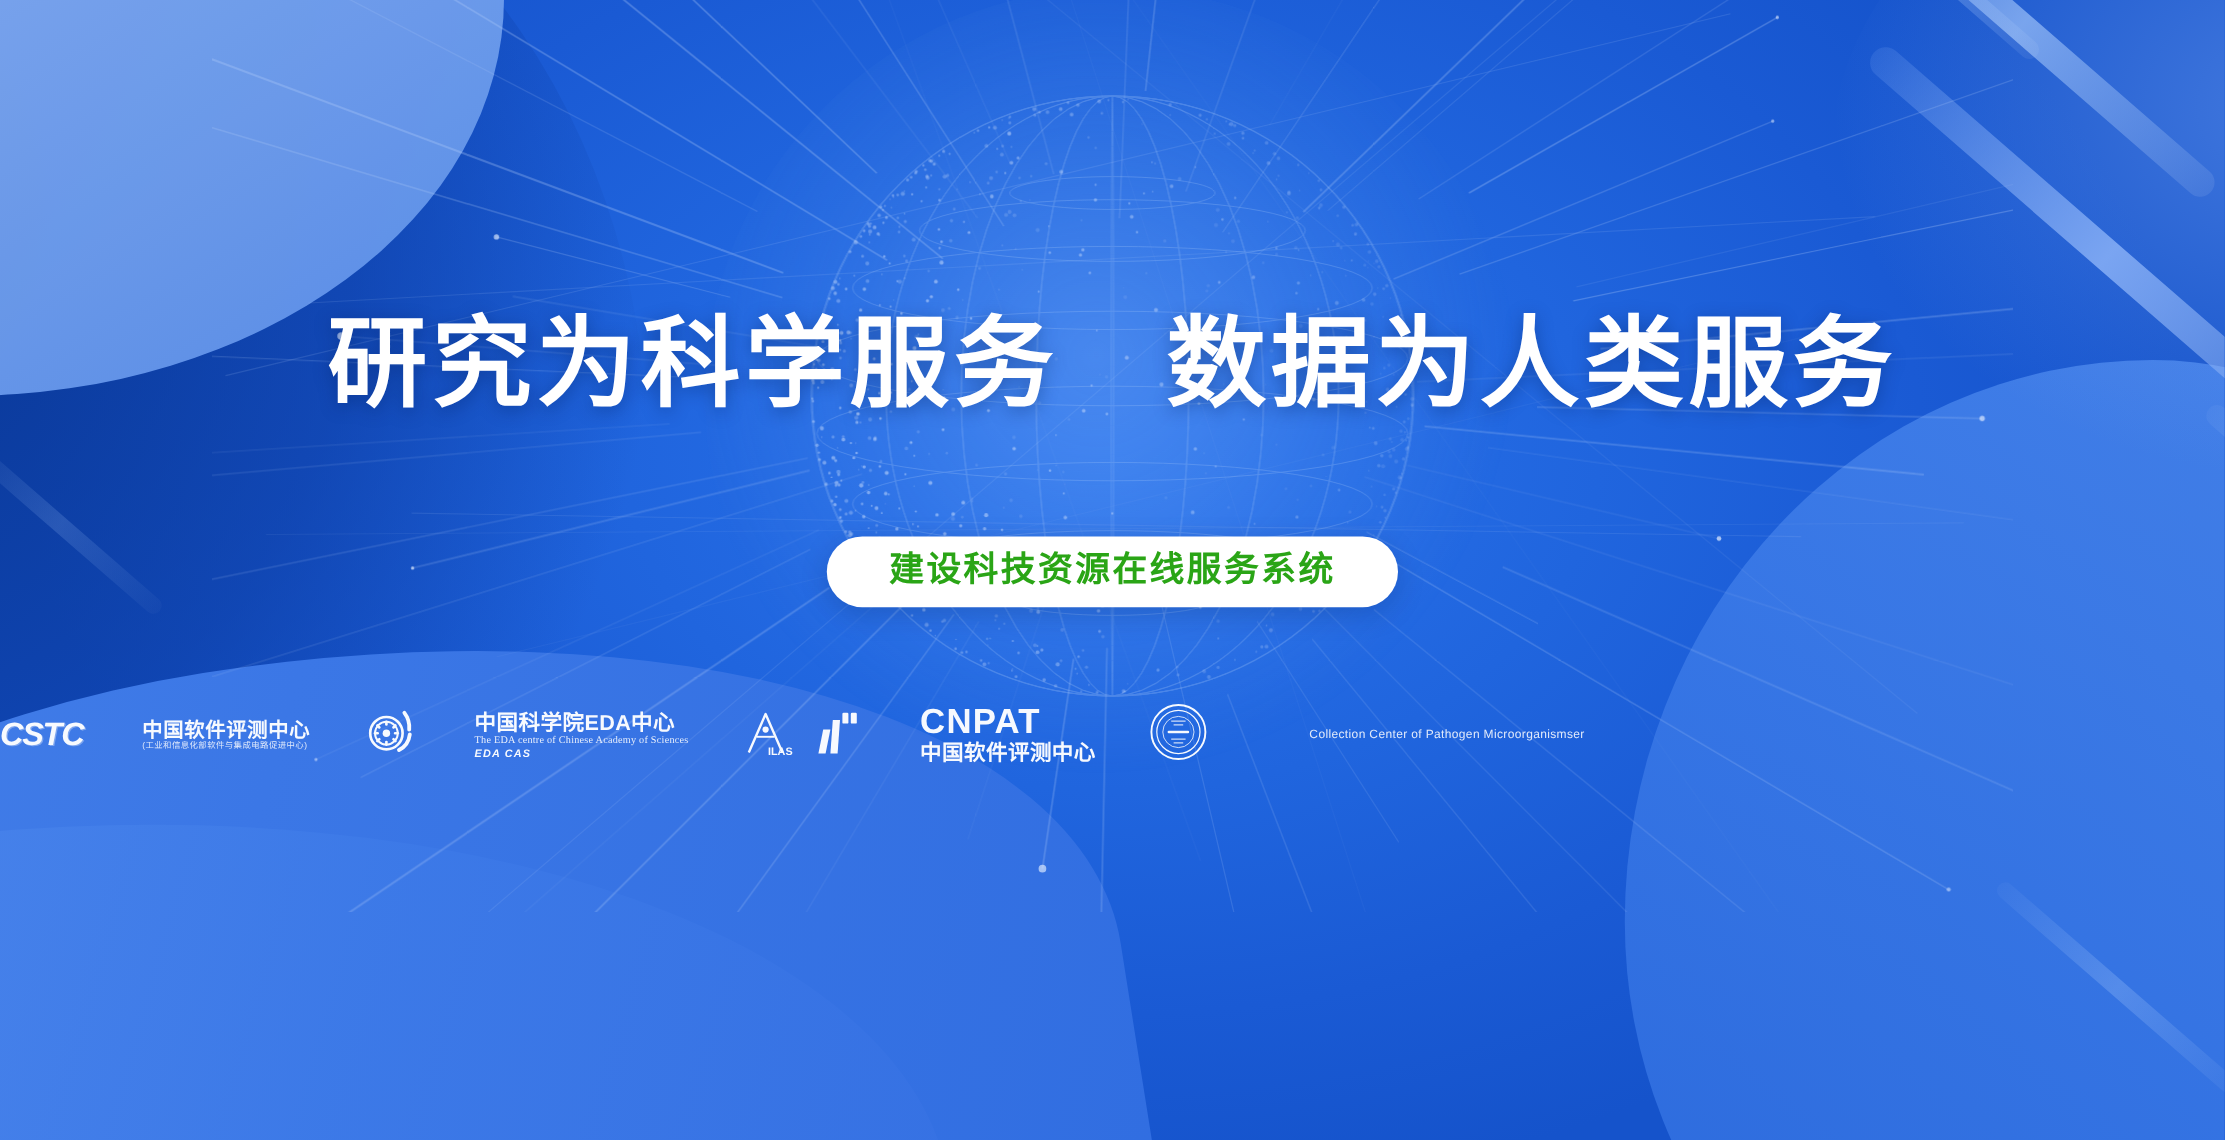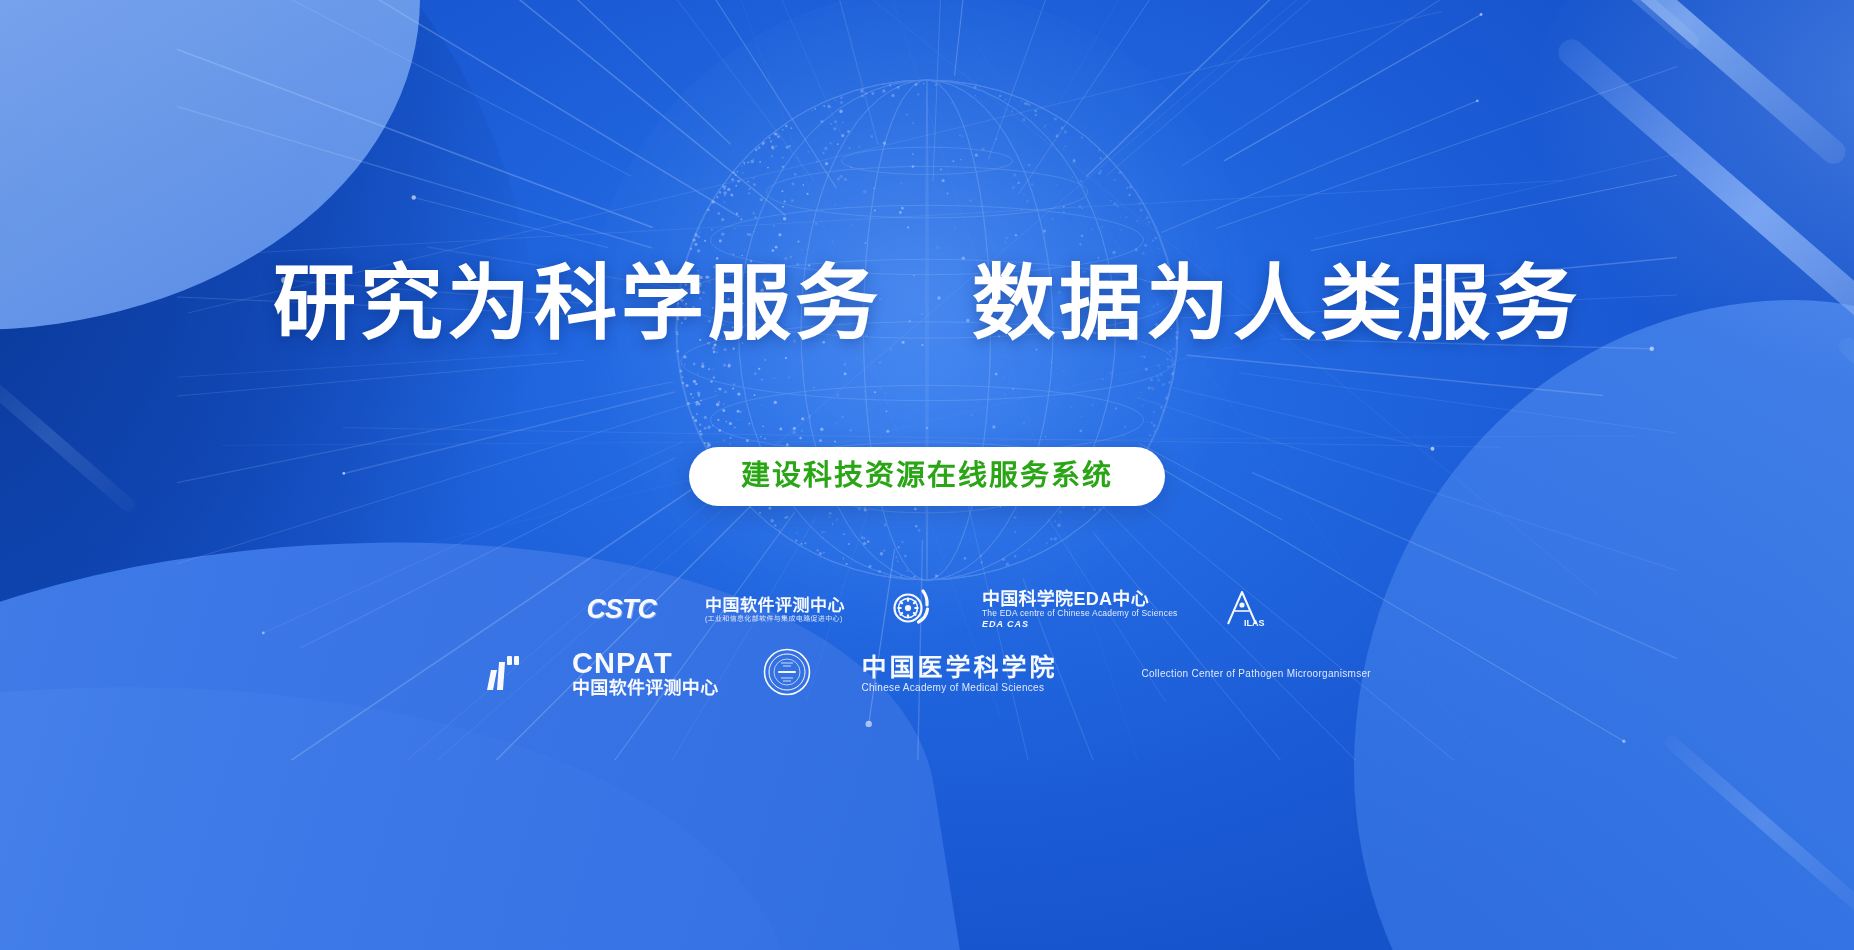--- a/index.html
+++ b/index.html
@@ -120,38 +120,38 @@
     font-size:29px;
     font-weight:bold;
     letter-spacing:2px;
     line-height:1;
     white-space:nowrap;
   }
 
   
   .logos{
     position:absolute;left:0;right:0;top:585px;
-    display:flex;flex-direction:column;align-items:center;gap:14px;
+    display:flex;flex-direction:row;align-items:center;gap:14px;
   }
   .logo-row{display:flex;align-items:center;justify-content:center;}
   .logo-row-1{gap:44px;}
   .logo-row-2{gap:44px;justify-content:space-between;}
 
   .logo{display:flex;align-items:center;gap:9px;color:#fff;opacity:.96;}
   .logo-txt{display:flex;flex-direction:column;justify-content:center;line-height:1.12;margin-left:40px;}
 
   .cstc-word{
     font-size:27px;font-weight:bold;font-style:italic;letter-spacing:-1px;
     color:#fff;line-height:1;
     text-shadow:1px 1px 0 rgba(255,255,255,.35);
   }
   .t-cn-lg{font-size:17px;font-weight:bold;letter-spacing:.5px;white-space:nowrap;}
   .t-cn-md{font-size:18px;font-weight:bold;letter-spacing:.3px;white-space:nowrap;}
   .t-cn-sm{font-size:11px;font-weight:bold;letter-spacing:0;white-space:nowrap;}
-  .t-en-sm{font-size:8.5px;letter-spacing:.2px;white-space:nowrap;opacity:.92;}
+  .t-en-sm{font-size:8.5px;letter-spacing:.2px;white-space:nowrap;opacity:.92;font-family:Liberation Serif, serif;}
   .t-en-xs{font-size:7px;letter-spacing:.35px;white-space:nowrap;opacity:.88;}
   .t-cn-xl{font-size:22px;font-weight:bold;letter-spacing:1px;white-space:nowrap;}
   .t-en-md{font-size:10px;letter-spacing:.3px;white-space:nowrap;opacity:.9;}
   .cnpat-word{font-size:29px;font-weight:bold;letter-spacing:1px;line-height:1;}
   .cams-cn{font-size:25px;font-weight:bold;letter-spacing:3px;white-space:nowrap;
            font-family:"Liberation Serif","DejaVu Serif",serif;}
   .mark-eda{font-size:9px;font-weight:bold;font-style:italic;letter-spacing:1px;margin-top:1px;}
 
   .ico{flex:0 0 auto;}
 </style>
@@ -1110,24 +1110,20 @@
         <span class="ico">
           <svg width="50" height="50" viewBox="0 0 50 50">
             <circle cx="25" cy="25" r="22.5" stroke="#fff" stroke-width="1.6" fill="none"></circle>
             <circle cx="25" cy="25" r="18" stroke="#fff" stroke-width="1" fill="none"></circle>
             <circle cx="25" cy="25" r="13" stroke="#fff" stroke-width="0.8" fill="none" opacity=".85"></circle>
             <rect x="16" y="24" width="18" height="2" rx="1" fill="#fff"></rect>
             <path d="M19 16 h12 M21 19 h8" stroke="#fff" stroke-width="1.1" opacity=".8"></path>
             <path d="M19 31 h12 M21 34 h8" stroke="#fff" stroke-width="1.1" opacity=".8"></path>
           </svg>
         </span>
-        <span class="logo-txt">
-          <span class="cams-cn">中国医学科学院</span>
-          <span class="t-en-md">Chinese Academy of Medical Sciences</span>
-        </span>
       </div>
 
       <div class="logo">
         <span class="logo-txt">
           <span class="t-en-md">Collection Center of Pathogen Microorganismser</span>
         </span>
       </div>
     </div>
   </div>
 </div>

